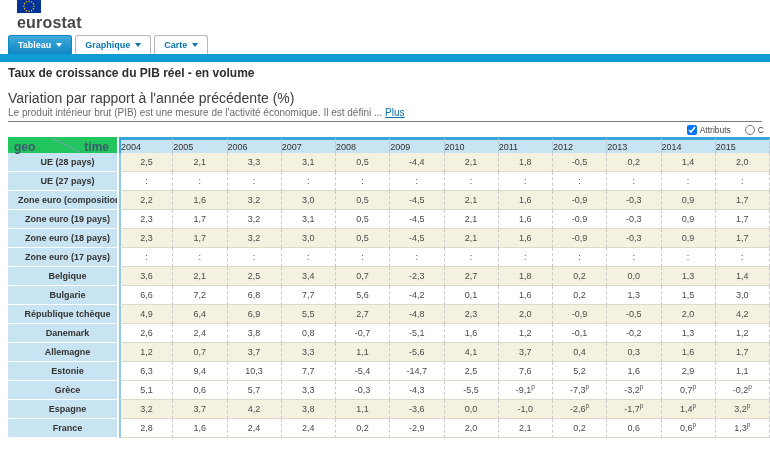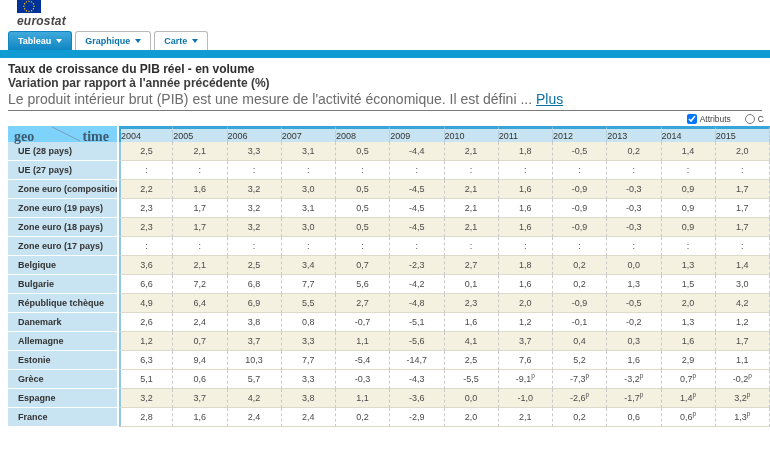--- a/index.html
+++ b/index.html
@@ -4,72 +4,72 @@
 <style>
   * { margin:0; padding:0; box-sizing:border-box; }
   html,body { background:#fff; }
   .page {
     position:relative; width:770px; height:449px; overflow:hidden;
     background:#fff; font-family:"Liberation Sans","DejaVu Sans",sans-serif; color:#333;
   }
   
   .brand { padding:0 0 0 17px; }
   .flag { display:block; width:24px; height:13px; }
-  .logo-text { font-size:12px; font-weight:bold; color:#474747; letter-spacing:0.2px; padding:1px 0 3px 0;font-style:italic; }
+  .logo-text { font-size:16px; font-weight:bold; color:#474747; letter-spacing:0.2px; padding:1px 0 3px 0; }
   
   .tabs { padding-left:8px; height:19px; }
   .tab {
     display:inline-flex; align-items:center; height:19px; padding:0 9px;
     border:1px solid #b9b9b9; border-bottom:none; border-radius:3px 3px 0 0;
     background:#fff; color:#0c74ad; font-size:9px; font-weight:bold;
     margin-right:3px; cursor:pointer; vertical-align:bottom;
   }
   .tab.active {
     background:linear-gradient(#41aadb,#0f86c3); border-color:#0f86c3; color:#fff;
   }
   .tri {
     display:inline-block; width:0; height:0; margin-left:5px;
     border-left:3px solid transparent; border-right:3px solid transparent;
     border-top:4px solid currentColor;
   }
   .bluebar { height:8px; background:#119bd5; width:770px; }
   
   .titleblock { padding:4px 16px 0 8px; }
   .title { font-size:12px; font-weight:bold; color:#2e2e2e; }
-  .subtitle { font-size:12px; font-weight:bold; color:#3c3c3c; margin-top:0; }
-  .desc { font-size:14px; color:#6b6b6b; margin-top:1px; }
+  .subtitle { font-size:14px; font-weight:normal; color:#3c3c3c; margin-top:10px; }
+  .desc { font-size:10px; color:#6b6b6b; margin-top:1px; }
   .desc a { color:#0b6fa4; text-decoration:underline; cursor:pointer; }
   .rule { border-top:1px solid #7a7a7a; margin:3px 8px 0 8px; }
   
   .controls {
     display:flex; justify-content:flex-end; align-items:center;
     padding:3px 6px 2px 0; font-size:8.5px; color:#444; height:15px;
   }
   .controls input { width:10px; height:10px; margin:0 3px 0 0; cursor:pointer; }
   .controls .spacer { width:14px; }
   
   table.grid {
     border-collapse:separate; border-spacing:0; table-layout:fixed;
     width:762px; margin-left:8px; font-size:9px;
   }
   col.geo-col { width:111px; }
   th.corner {
-    position:relative; background:#7dd3fc; height:16px;
-    border-right:2px solid #fff; font-weight:bold; font-size:14px; color:#3f5a6e;font-family:Liberation Serif, serif;
+    position:relative; background:#22c55e; height:16px;
+    border-right:2px solid #fff; font-weight:bold; font-size:12px; color:#3f5a6e;
   }
   th.corner .geo-lbl { position:absolute; left:6px; top:3px; }
   th.corner .time-lbl { position:absolute; right:8px; top:3px; }
   th.corner svg { position:absolute; left:0; top:0; }
   th.year {
     background:#c8e3f1; height:16px; font-weight:normal; color:#333;
     border-top:3px solid #38a5d9; border-right:1px dashed #b3cbd8; text-align:left;
   }
   th.year.first { border-left:2px solid #38a5d9; }
   td.rowlabel {
-    background:#c8e3f1; font-weight:bold; color:#333; text-align:left;
+    background:#c8e3f1; font-weight:bold; color:#333; text-align:center;
     padding-left:10px; height:19px; border-bottom:1px solid #fff; border-right:2px solid #fff;
     white-space:nowrap; overflow:hidden;
   }
   td.val {
     text-align:center; color:#4a4a4a; height:19px; background:#fff;
     border-bottom:1px solid #dedacb; border-right:1px dashed #c9c9c9;
   }
   td.val.first { border-left:2px solid #8ec8e4; }
   tr.odd td.val { background:#f5f1e1; }
   td.val sup { font-size:6.5px; vertical-align:super; line-height:0; }

